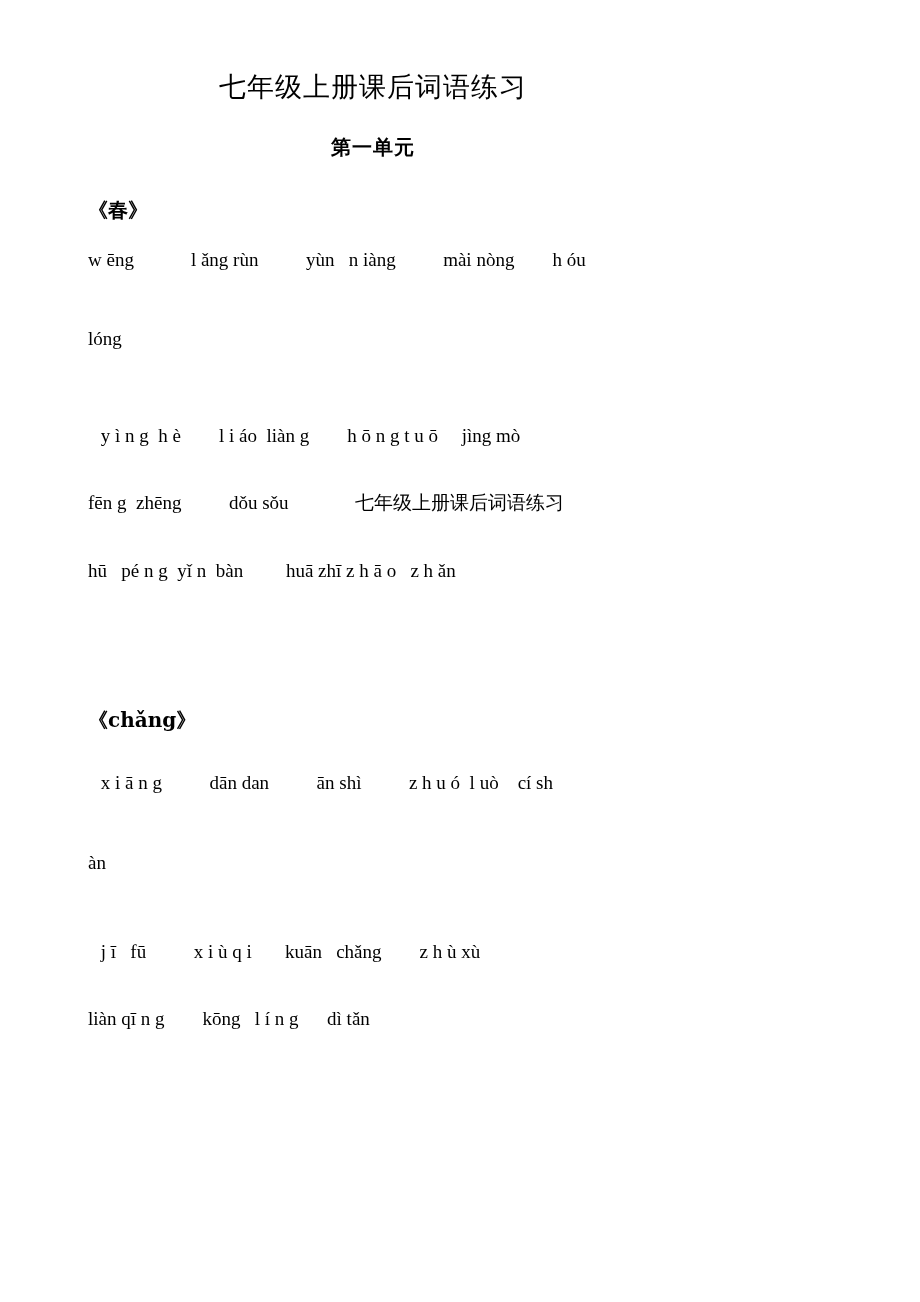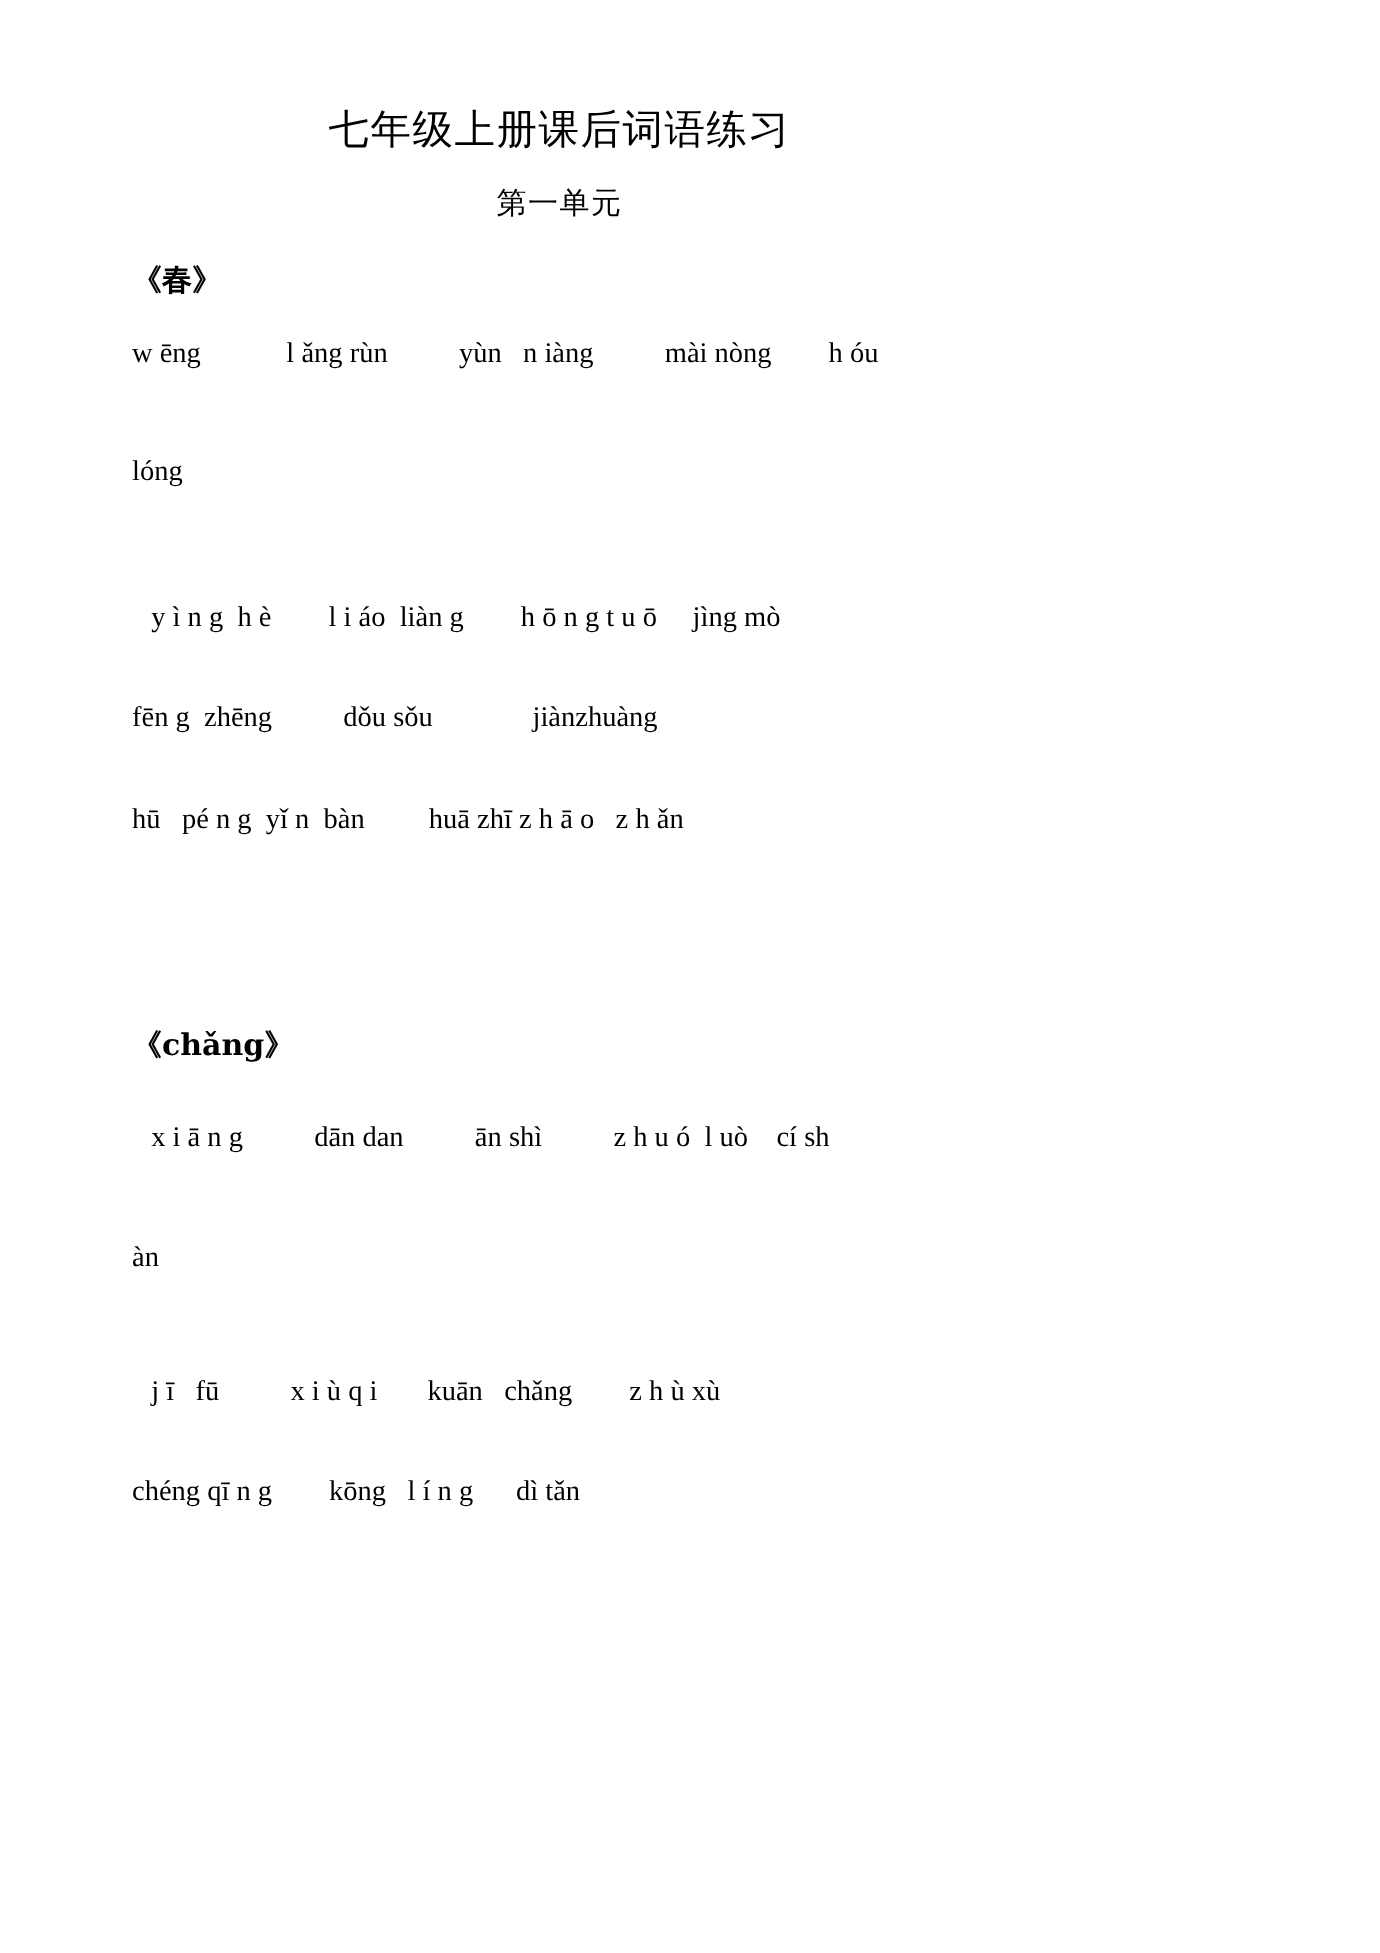--- a/index.html
+++ b/index.html
@@ -32,23 +32,23 @@
     font-weight: 400;
     letter-spacing: 1px;
     margin: 0;
     padding-top: 72px;
     line-height: 1.1;
   }
   .doc-subtitle {
     text-align: center;
     font-family: "DejaVu Serif", "Liberation Serif", serif;
     font-size: 20px;
-    font-weight: 400;
+    font-weight: 700;
     letter-spacing: 1px;
-    margin: 0;
+    margin: 12px;
     padding-top: 22px;
     line-height: 1.1;
   }
 
   .section {
     margin: 0;
     padding: 0;
   }
   .section-title {
     font-family: "DejaVu Serif", "Liberation Serif", serif;
@@ -103,21 +103,21 @@
     <div class="sp-8"></div>
 
     <div class="pinyin-row wrap">lóng</div>
 
     <div class="sp-48"></div>
 
     <div class="pinyin-row indent-1"> y ì n g  h è        l i áo  liàn g        h ō n g t u ō     jìng mò</div>
 
     <div class="sp-40"></div>
 
-    <div class="pinyin-row">fēn g  zhēng          dǒu sǒu              jiànzhuàng</div>
+    <div class="pinyin-row">fēn g  zhēng          dǒu sǒu              七年级上册课后词语练习</div>
 
     <div class="sp-40"></div>
 
     <div class="pinyin-row">hū   pé n g  yǐ n  bàn         huā zhī z h ā o   z h ǎn</div>
   </section>
 
   <div class="sp-76"></div>
   <div class="sp-48"></div>
 
   <section class="section">
@@ -130,20 +130,20 @@
     <div class="sp-8"></div>
 
     <div class="pinyin-row wrap">àn</div>
 
     <div class="sp-40"></div>
 
     <div class="pinyin-row indent-1"> j ī   fū          x i ù q i       kuān   chǎng        z h ù xù</div>
 
     <div class="sp-40"></div>
 
-    <div class="pinyin-row">chéng qī n g        kōng   l í n g      dì tǎn</div>
+    <div class="pinyin-row">liàn qī n g        kōng   l í n g      dì tǎn</div>
   </section>
 
   <div class="sp-76"></div>
   <div class="sp-48"></div>
 
 
 </div>
 
 </body></html>

